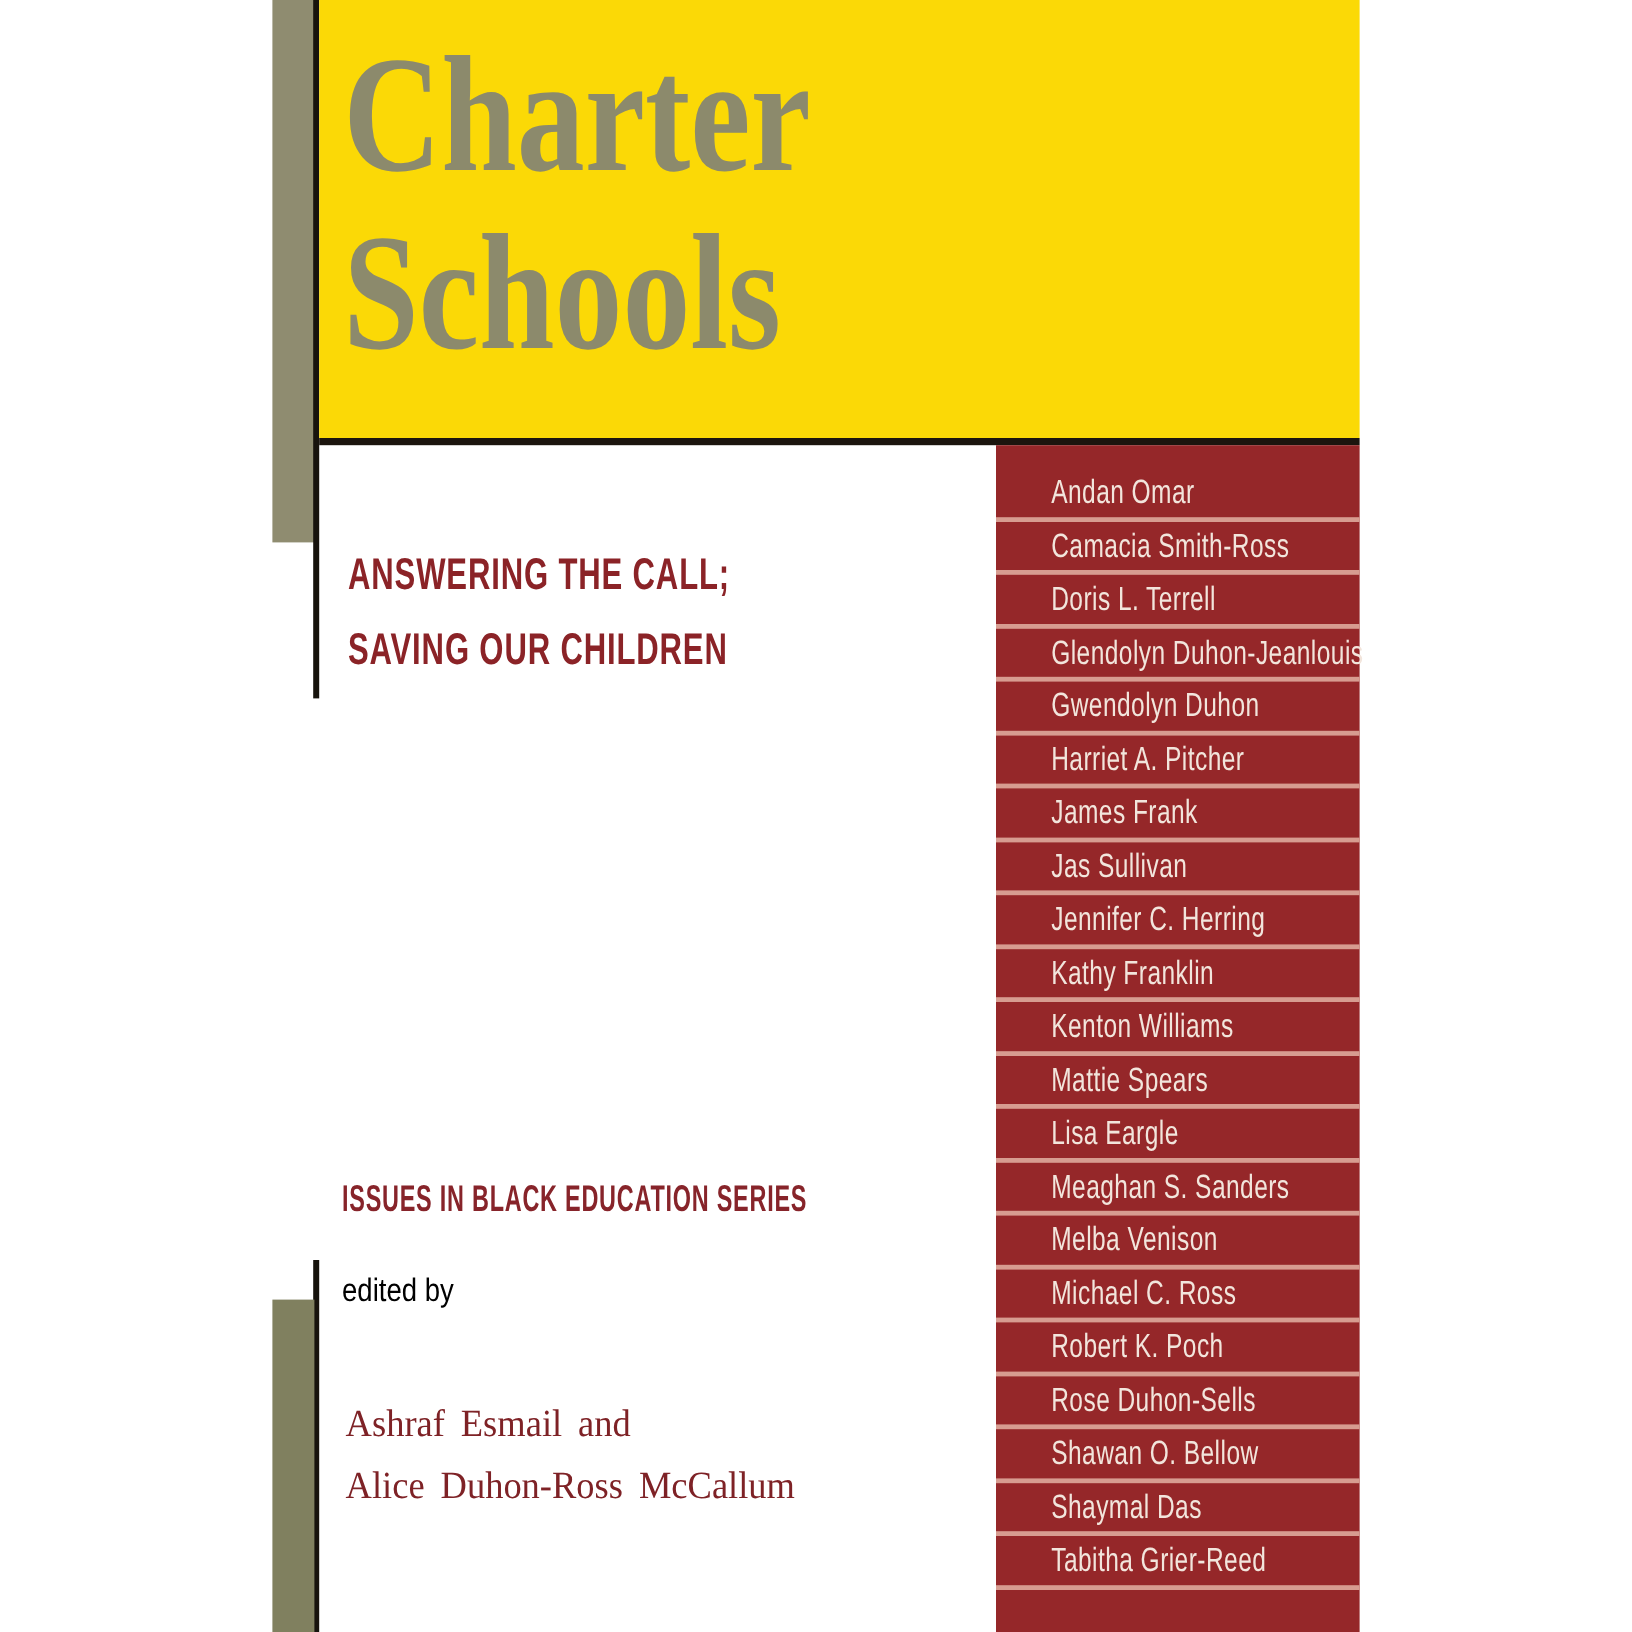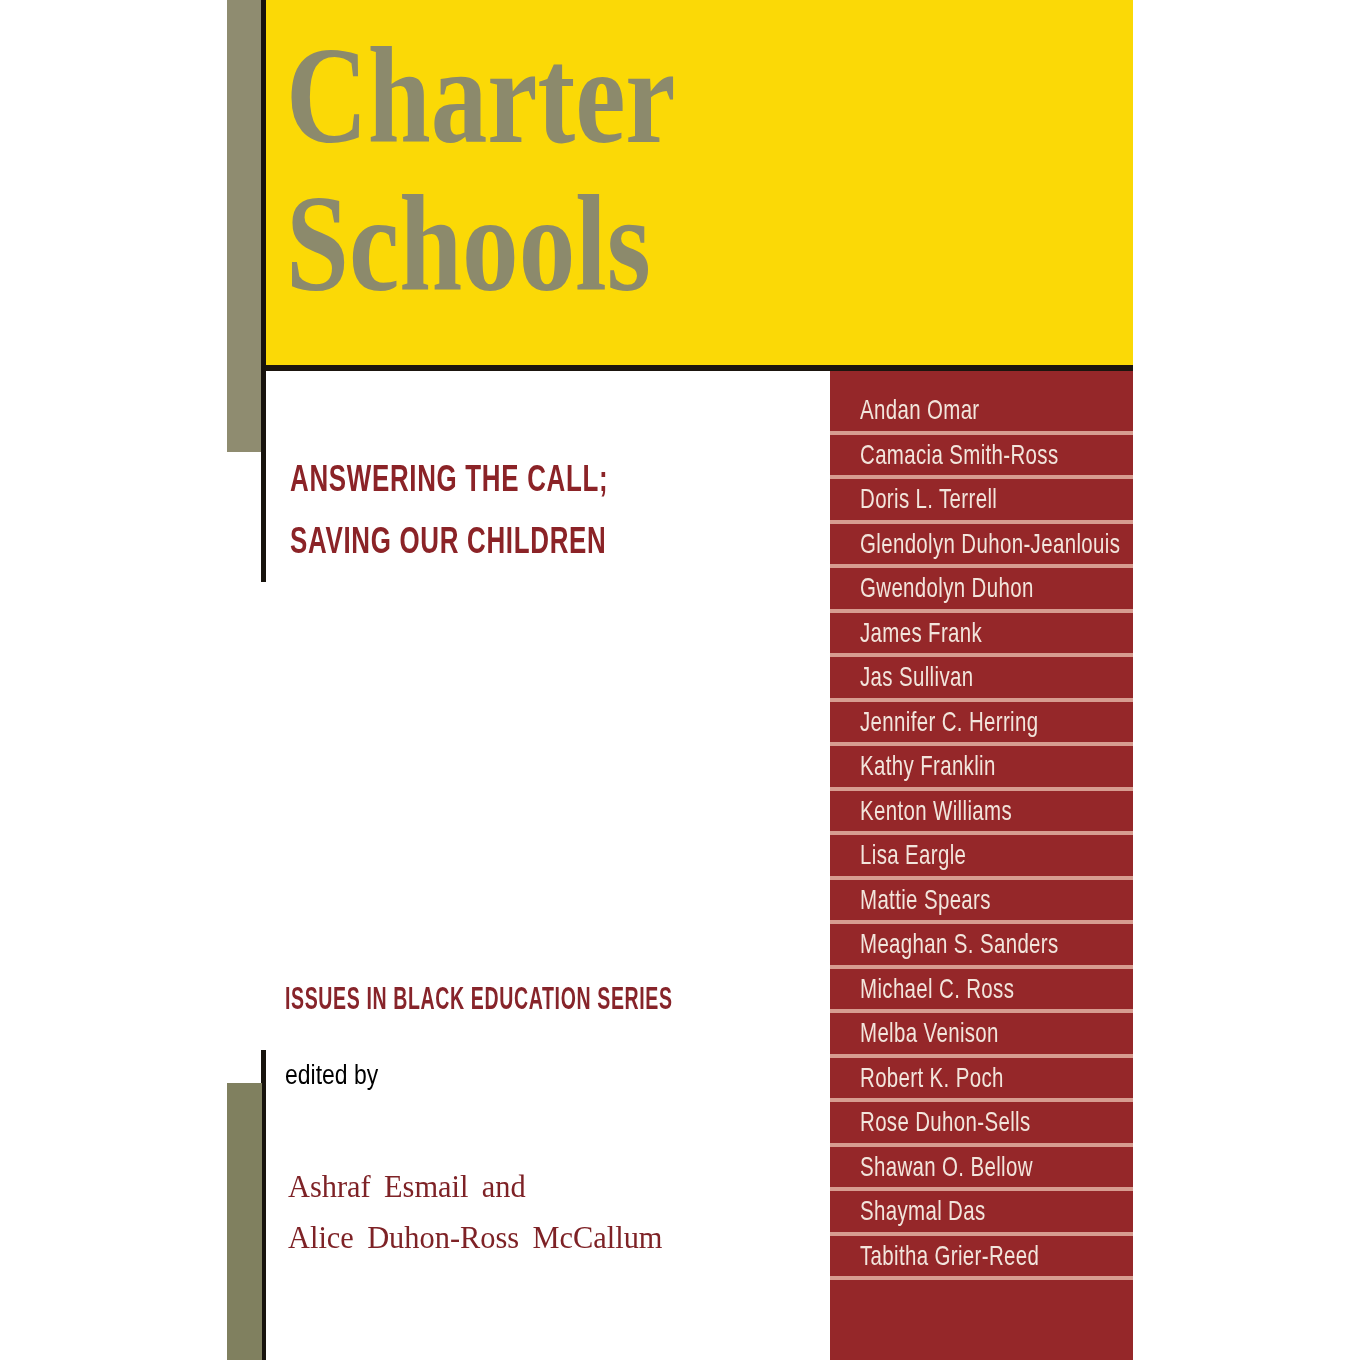--- a/index.html
+++ b/index.html
@@ -47,21 +47,21 @@
     font-size:32px;line-height:51px;color:#7E2226;white-space:nowrap;word-spacing:6px;
   }
   .editors .sq{transform:scaleX(0.95);}
   
   .sidebar{
     position:absolute;left:830px;top:371px;width:303px;height:989px;
     background:#952729;box-sizing:border-box;padding-top:19px;
   }
   .name-row{
     height:40.5px;border-bottom:4px solid #D79C90;
-    display:flex;align-items:center;padding-left:30px;box-sizing:content-box;
+    display:flex;align-items:center;padding-left:46px;box-sizing:content-box;
   }
   .name-row .sq{
     transform:scaleX(0.73);font-size:28px;color:#F2E5DC;
     font-weight:400;letter-spacing:0.5px;
   }
 </style>
 </head>
 <body>
 
 <div class="canvas">
@@ -113,20 +113,23 @@
       </div>
 
       <div class="name-row">
         <span class="sq">Glendolyn Duhon-Jeanlouis</span>
       </div>
 
       <div class="name-row">
         <span class="sq">Gwendolyn Duhon</span>
       </div>
 
+      <div class="name-row">
+        <span class="sq">Harriet A. Pitcher</span>
+      </div>
 
       <div class="name-row">
         <span class="sq">James Frank</span>
       </div>
 
       <div class="name-row">
         <span class="sq">Jas Sullivan</span>
       </div>
 
       <div class="name-row">
@@ -135,37 +138,37 @@
 
       <div class="name-row">
         <span class="sq">Kathy Franklin</span>
       </div>
 
       <div class="name-row">
         <span class="sq">Kenton Williams</span>
       </div>
 
       <div class="name-row">
-        <span class="sq">Lisa Eargle</span>
+        <span class="sq">Mattie Spears</span>
       </div>
 
       <div class="name-row">
-        <span class="sq">Mattie Spears</span>
+        <span class="sq">Lisa Eargle</span>
       </div>
 
       <div class="name-row">
         <span class="sq">Meaghan S. Sanders</span>
       </div>
 
       <div class="name-row">
-        <span class="sq">Michael C. Ross</span>
+        <span class="sq">Melba Venison</span>
       </div>
 
       <div class="name-row">
-        <span class="sq">Melba Venison</span>
+        <span class="sq">Michael C. Ross</span>
       </div>
 
       <div class="name-row">
         <span class="sq">Robert K. Poch</span>
       </div>
 
       <div class="name-row">
         <span class="sq">Rose Duhon-Sells</span>
       </div>
 

